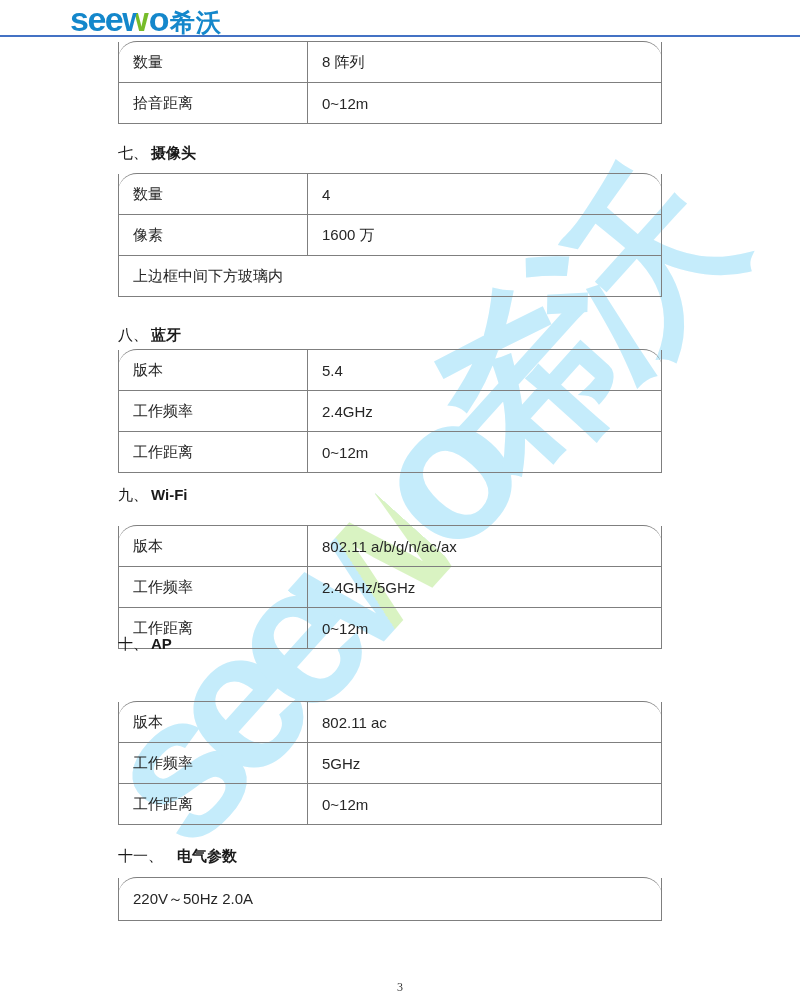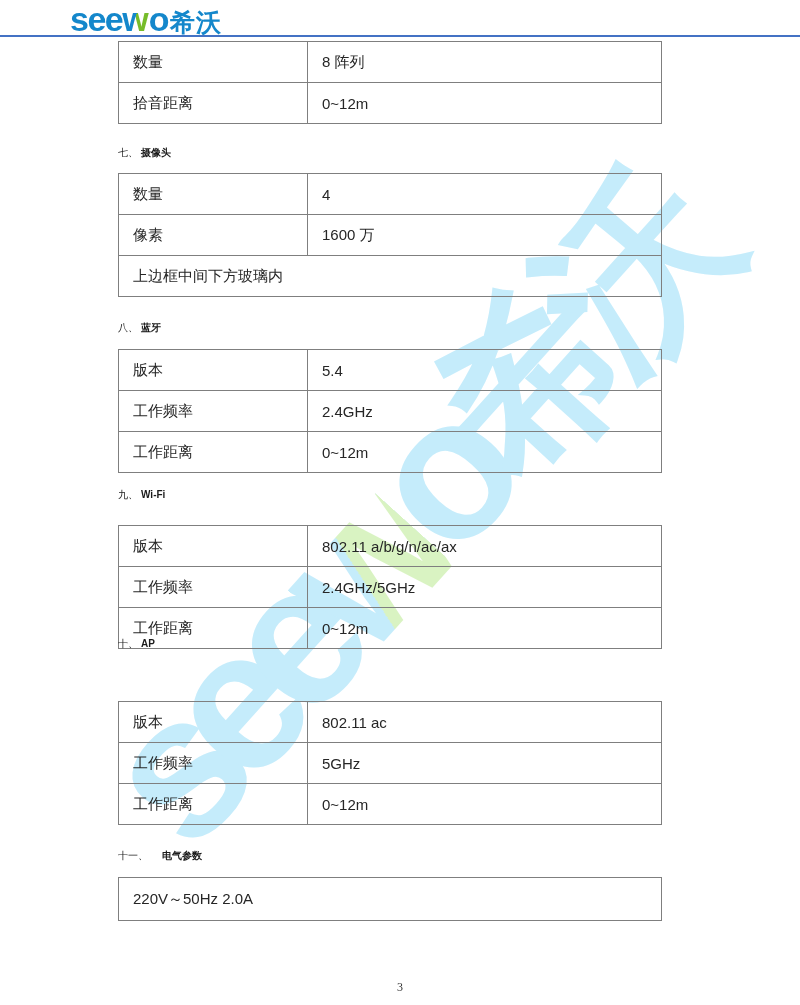--- a/index.html
+++ b/index.html
@@ -53,32 +53,33 @@
   .logo-cjk { font-size:25px; color:#1487cb; margin-left:2px; letter-spacing:1px; }
 
   .rule-top {
     position:absolute; left:0; top:35px;
     width:800px; height:2px;
     background:#4472c4;
   }
 
   .heading {
     position:absolute; left:118px;
-    font-size:10px; color:#1a1a1a;
+    font-size:15px; color:#1a1a1a;
     white-space:nowrap; line-height:18px;
   }
   .h-num  { font-weight:normal; margin-right:3px; }
   .h-title{ font-weight:bold; }
   .heading.wide-gap .h-num { margin-right:14px; }
 
   .spec-table {
     position:absolute; left:118px;
     width:544px;
     border-top:1px solid #7f7f7f;
     background:transparent;
+    border-radius:19px;
   }
   .t-row {
     display:flex;
     height:40px;
     border:1px solid #7f7f7f;
     border-top:none;
   }
   .t-cell {
     display:flex; align-items:center;
     padding-left:14px;
@@ -132,21 +133,21 @@
     </div>
     <div class="t-row">
       <div class="t-cell t-label">像素</div>
       <div class="t-cell t-value">1600 万</div>
     </div>
     <div class="t-row">
       <div class="t-cell t-value">上边框中间下方玻璃内</div>
     </div>
   </div>
 
-  <div class="heading" style="top:319px;">
+  <div class="heading" style="top:326px;">
     <span class="h-num">八、</span><span class="h-title">蓝牙</span>
   </div>
   <div class="spec-table" style="top:349px;">
     <div class="t-row">
       <div class="t-cell t-label">版本</div>
       <div class="t-cell t-value">5.4</div>
     </div>
     <div class="t-row">
       <div class="t-cell t-label">工作频率</div>
       <div class="t-cell t-value">2.4GHz</div>

